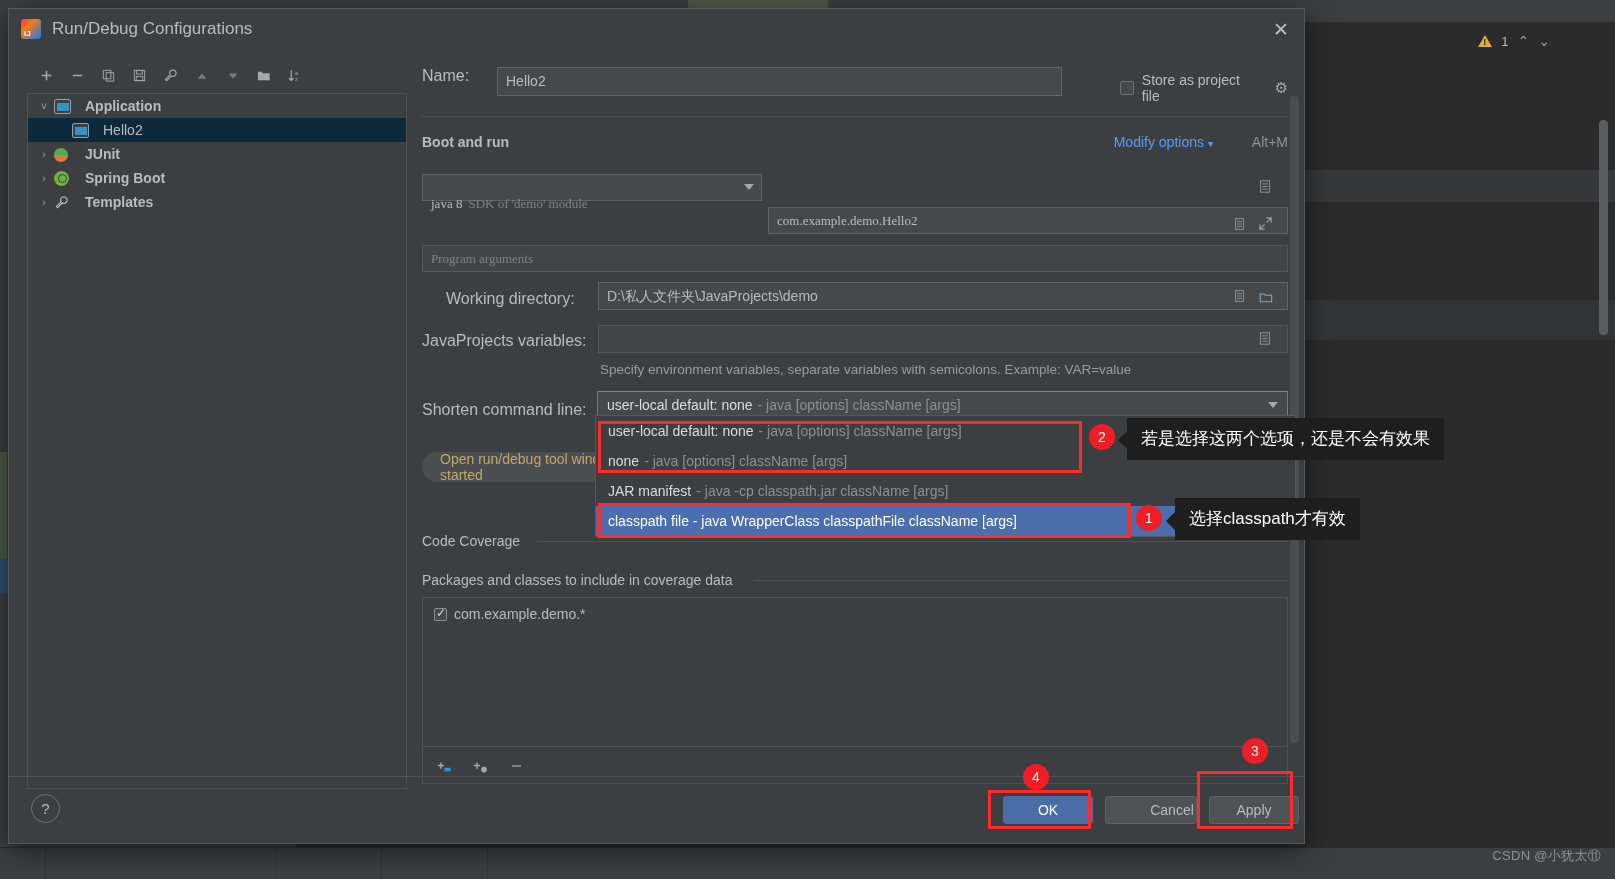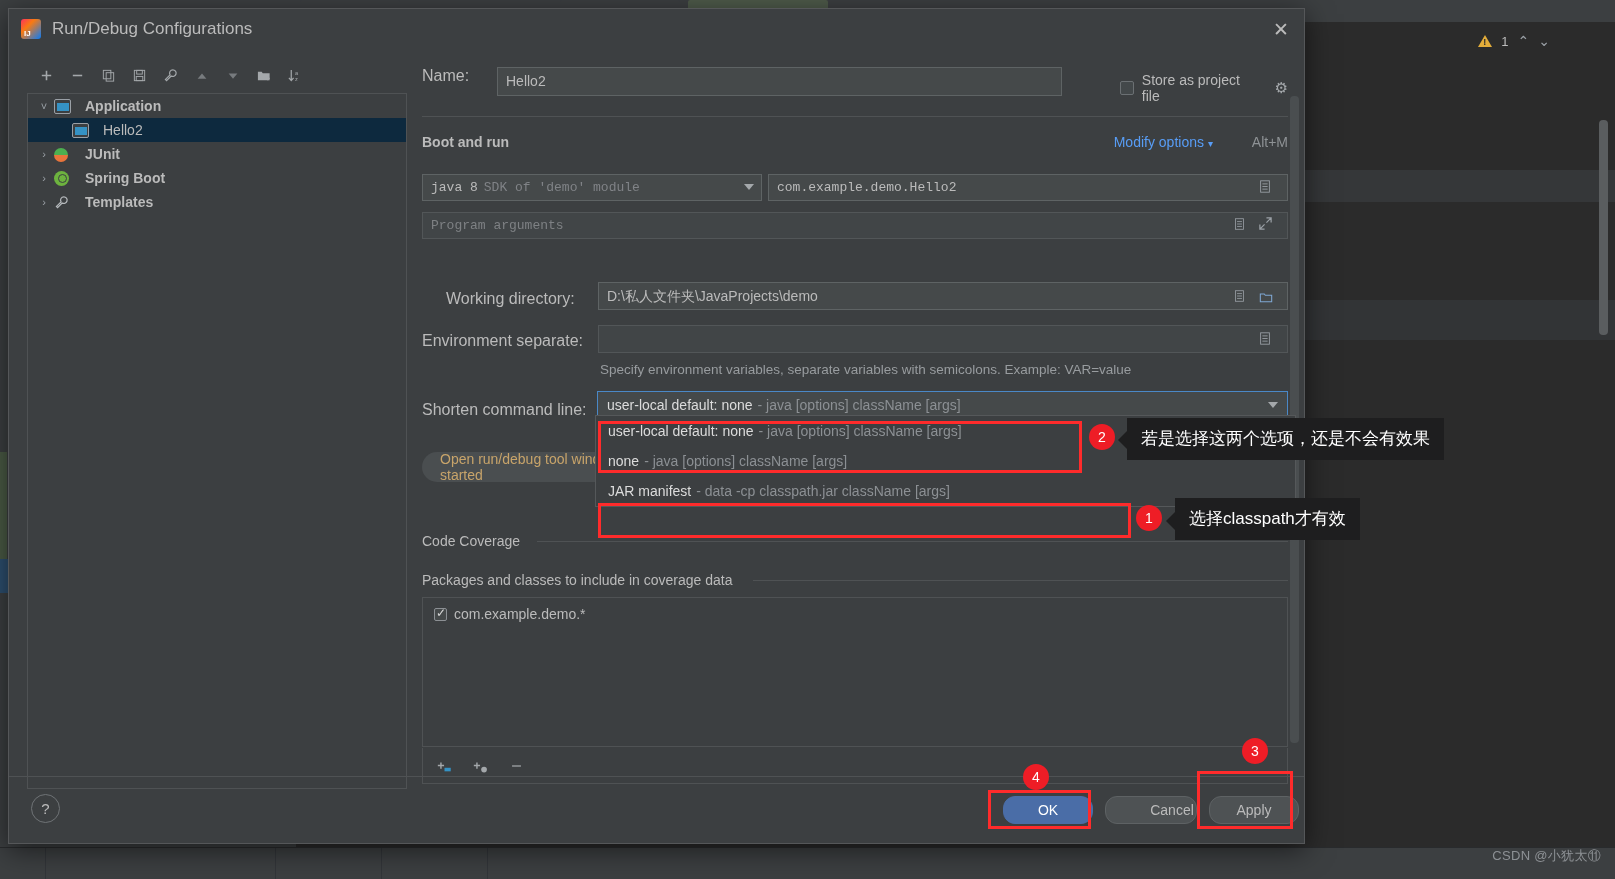--- a/index.html
+++ b/index.html
@@ -73,21 +73,21 @@
   .chkbox { width:14px;height:14px;border:1px solid #6b7073; background:#43484a; border-radius:2px; }
   .gear { margin-left:7px; color:#a4a8ab; font-size:15px; }
 
   .divider { position:absolute; left:9px; width:866px; height:1px; background:#4f5254; }
 
   .sec-title { position:absolute; font-size:14px; color:#bbbbbb; font-weight:bold; }
   .modify-opts { position:absolute; right:84px; font-size:14px; color:#589df6; }
   .modify-caret { color:#589df6; font-size:10px; margin-left:4px;}
   .altm { position:absolute; right:9px; font-size:14px; color:#8e9295; }
 
-  .mono { font-family:Liberation Mono, monospace; }
+  .mono { font-family:Liberation Serif, serif;margin-top:33px; }
   .sdk-combo { position:absolute; left:9px; top:114px; width:340px; height:27px; background:#45494a; border:1px solid #5e6364;
                display:flex; align-items:center; padding:0 8px; font-size:13px; }
   .sdk-combo .c1 { color:#bbbbbb; }
   .sdk-combo .c2 { color:#808387; margin-left:6px; }
   .combo-arrow { position:absolute; right:7px; top:9px; width:0;height:0;border-left:5px solid transparent;border-right:5px solid transparent;border-top:6px solid #a4a8ab; }
   .main-class { position:absolute; left:355px; top:114px; width:520px; height:27px; background:#45494a; border:1px solid #5e6364;
                 color:#bbbbbb; font-size:13px; padding:0 8px; line-height:25px; }
   .prog-args { position:absolute; left:9px; top:152px; width:866px; height:27px; background:#414547; border:1px solid #525658;
                color:#7e8184; font-size:13px; padding:0 8px; line-height:25px; }
   .fld-icon { position:absolute; color:#9aa0a6; font-size:14px; }
@@ -138,21 +138,21 @@
   .badge { position:absolute; width:26px; height:26px; border-radius:50%; background:#ee1d26; color:#fff;
            font-size:14px; display:flex; align-items:center; justify-content:center; z-index:45; font-family:"Liberation Sans",sans-serif; }
   .tip { position:absolute; background:#1e1e1f; color:#ffffff; font-size:17px; padding:9px 14px 10px; z-index:44;
          white-space:nowrap; font-family:"Liberation Sans",sans-serif; }
   .tip-arrow { position:absolute; width:0;height:0;border-top:9px solid transparent;border-bottom:9px solid transparent;
                border-right:9px solid #1e1e1f; z-index:44; }
 
   
   .help-btn { position:absolute; left:22px; bottom:20px; width:29px; height:29px; border-radius:50%; border:1px solid #6f7376;
               color:#bbbbbb; font-size:15px; display:flex; align-items:center; justify-content:center; }
-  .btn { position:absolute; bottom:19px; height:28px; border-radius:12px; display:flex; align-items:center; justify-content:center;
+  .btn { position:absolute; bottom:19px; height:28px; border-radius:3px; display:flex; align-items:center; justify-content:center;
          font-size:14px; }
   .btn-ok { left:994px; width:90px; background:#4a6da7; border:1px solid #4a6da7; color:#ffffff; }
   .btn-cancel { left:1096px; width:92px; background:#4e5254; border:1px solid #5e6264; color:#bbbbbb;padding-left:42px; }
   .btn-apply { left:1200px; width:90px; background:#4e5254; border:1px solid #5e6264; color:#bbbbbb;text-align:center; }
   .dlg-bottom-div { position:absolute; left:0; bottom:66px; width:1295px; height:1px; background:#4f5254; }
 </style>
 </head>
 <body>
 
 <div id="root">
@@ -341,21 +341,21 @@
             <rect x="3" y="1.5" width="10" height="13" stroke="#9aa0a6" fill="none"></rect>
             <path d="M5 5h6M5 8h6M5 11h6" stroke="#9aa0a6"></path>
           </svg>
       </div>
       <div class="fld-icon" style="left:845px; top:230px;">
         <svg width="16" height="14" viewBox="0 0 16 16">
             <path d="M1.5 4.5h4.5L7.2 6h7.3v7.5H1.5z" fill="none" stroke="#7fa8d4" stroke-width="1.2"></path>
           </svg>
       </div>
 
-      <div class="lbl ev-label">Environment separate:</div>
+      <div class="lbl ev-label">JavaProjects variables:</div>
       <div class="ev-input"></div>
       <div class="fld-icon" style="left:845px; top:271px;">
         <svg width="14" height="15" viewBox="0 0 16 16">
             <rect x="3" y="1.5" width="10" height="13" stroke="#9aa0a6" fill="none"></rect>
             <path d="M5 5h6M5 8h6M5 11h6" stroke="#9aa0a6"></path>
           </svg>
       </div>
       <div class="ev-hint">Specify environment variables, separate variables with semicolons. Example: VAR=value</div>
 
       <div class="lbl sc-label">Shorten command line:</div>
@@ -411,21 +411,25 @@
     <div class="dd-item">
       <span class="b">user-local default: none</span>
       <span class="d">- java [options] className [args]</span>
     </div>
     <div class="dd-item">
       <span class="b">none</span>
       <span class="d">- java [options] className [args]</span>
     </div>
     <div class="dd-item">
       <span class="b">JAR manifest</span>
-      <span class="d">- data -cp classpath.jar className [args]</span>
+      <span class="d">- java -cp classpath.jar className [args]</span>
+    </div>
+    <div class="dd-item sel">
+      <span class="b">classpath file - java WrapperClass classpathFile className [args]</span>
+      <span class="d"></span>
     </div>
   </div>
 
   <div class="hi-box" style="left:598px; top:421px; width:484px; height:52px;"></div>
   <div class="hi-box" style="left:598px; top:503px; width:533px; height:35px;"></div>
   <div class="hi-box" style="left:988px; top:790px; width:103px; height:39px;"></div>
   <div class="hi-box" style="left:1197px; top:771px; width:96px; height:58px;"></div>
 
   <div class="badge" style="left:1089px; top:424px;">2</div>
   <div class="badge" style="left:1136px; top:505px;">1</div>

